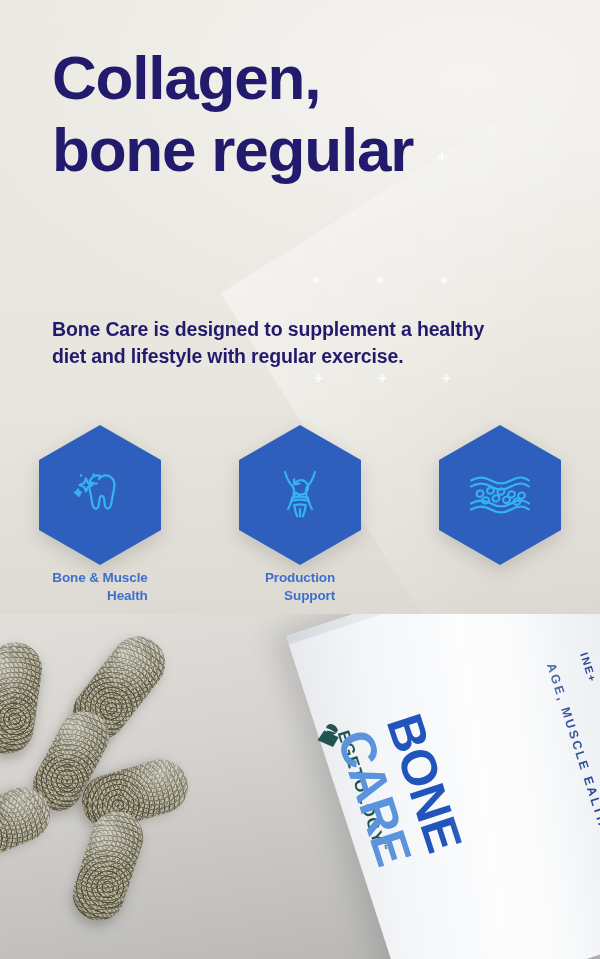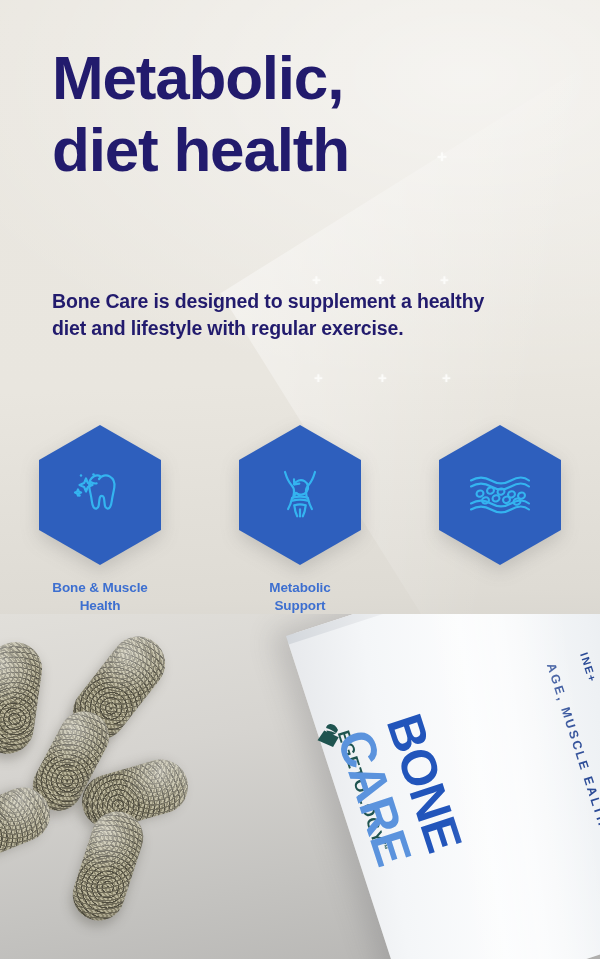--- a/index.html
+++ b/index.html
@@ -57,21 +57,21 @@
     font-weight:700;
     line-height:72px;
     letter-spacing:-1.2px;
     z-index:6;
   }
   .headline .ln { display:block; white-space:nowrap; }
 
   .subhead {
     position:absolute;
     left:52px;
-    top:288px;
+    top:316px;
     width:470px;
     color:#221b6d;
     font-size:19.5px;
     font-weight:700;
     line-height:27px;
     letter-spacing:-0.15px;
     z-index:6;
   }
 
   
@@ -94,22 +94,22 @@
     filter:drop-shadow(0 6px 9px rgba(80,80,80,.22));
   }
   .hex {
     width:122px; height:140px;
     background:#2e5fbd;
     clip-path:polygon(50% 0%, 100% 25%, 100% 75%, 50% 100%, 0% 75%, 0% 25%);
     display:flex; align-items:center; justify-content:center;
   }
   .hex svg { display:block; }
   .benefit-label {
-    margin-top:14px;
-    text-align:center;
+    margin-top:4px;
+    text-align:right;
     color:#3d6fd0;
     font-size:13.5px;
     font-weight:700;
     line-height:18px;
     letter-spacing:-0.1px;
     white-space:pre-line;
   }
 
   
   .photo {
@@ -231,22 +231,22 @@
       <span class="plus" style="left: 437px; top: 148px; font-size: 17px;">+</span>
       <span class="plus" style="left: 312px; top: 272px; font-size: 15px;">+</span>
       <span class="plus" style="left: 376px; top: 272px; font-size: 15px;">+</span>
       <span class="plus" style="left: 440px; top: 272px; font-size: 15px;">+</span>
       <span class="plus" style="left: 314px; top: 370px; font-size: 15px;">+</span>
       <span class="plus" style="left: 378px; top: 370px; font-size: 15px;">+</span>
       <span class="plus" style="left: 442px; top: 370px; font-size: 15px;">+</span>
     </div>
 
   <h1 class="headline">
-    <span class="ln">Metabolic,</span>
-    <span class="ln">diet health</span>
+    <span class="ln">Collagen,</span>
+    <span class="ln">bone regular</span>
   </h1>
 
   <p class="subhead">Bone Care is designed to supplement a healthy diet and lifestyle with regular exercise.</p>
 
   <div class="benefits">
 
     <div class="benefit">
       <div class="hex-wrap">
         <div class="hex">
           <span>
@@ -281,21 +281,21 @@
               <path d="M24.3 41.4c.4 4 1.3 7.6 2.9 10.9"></path>
               <path d="M35.7 41.4c-.4 4-1.3 7.6-2.9 10.9"></path>
               <path d="M30 45.4v7"></path>
               <path d="M24.2 20.3a7.3 7.3 0 1 1 1.8 8.6"></path>
               <path d="M24 15.3l.3 5.1 5-.7"></path>
               <path d="M29.6 31.4l-3.7-2.6-2.2 4.3"></path>
             </svg>
           </span>
         </div>
       </div>
-      <div class="benefit-label">Metabolic
+      <div class="benefit-label">Production
 Support</div>
     </div>
 
     <div class="benefit">
       <div class="hex-wrap">
         <div class="hex">
           <span>
             <svg width="64" height="50" viewBox="0 0 64 50" fill="none" stroke="#34b4f0" stroke-width="2.1" stroke-linecap="round" stroke-linejoin="round">
               <path d="M3 10.5c7-4 13-4 20 0s13 4 20 0 13-4 18 0"></path>
               <path d="M3 16.5c7-4 13-4 20 0s13 4 20 0 13-4 18 0"></path>

